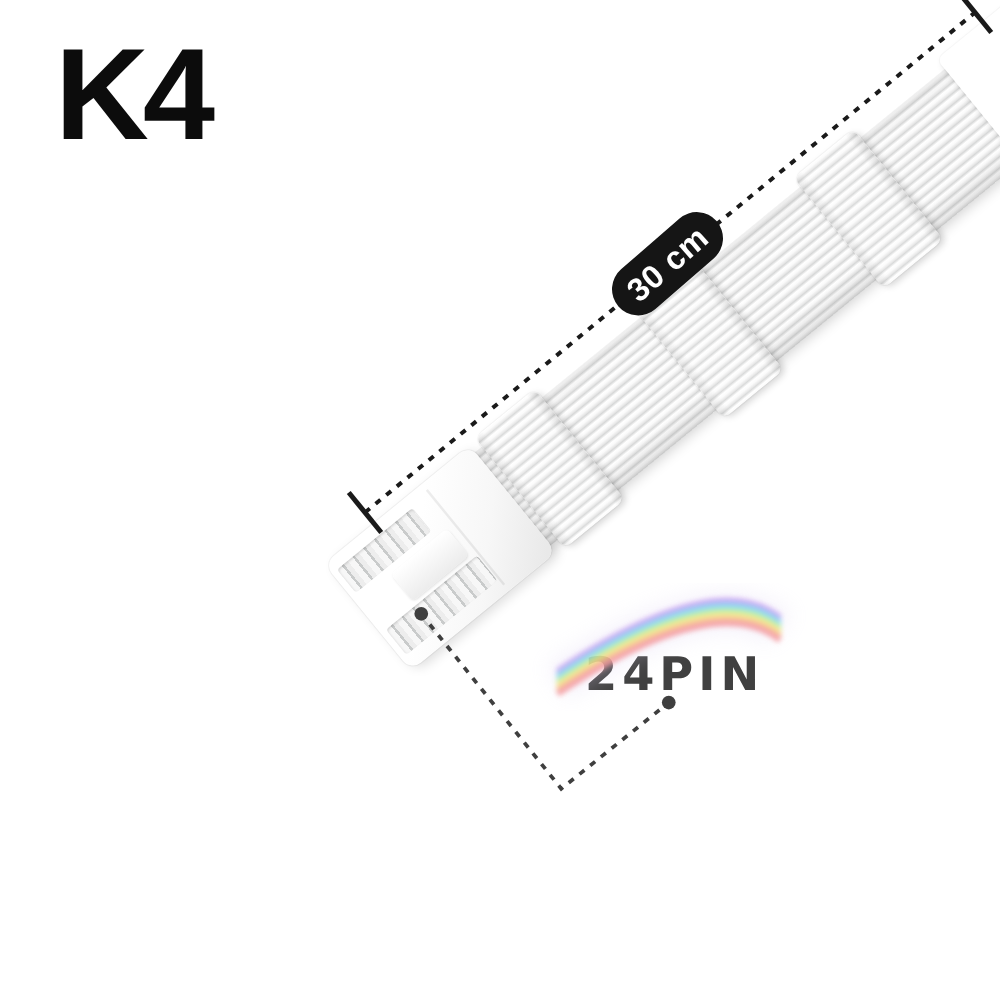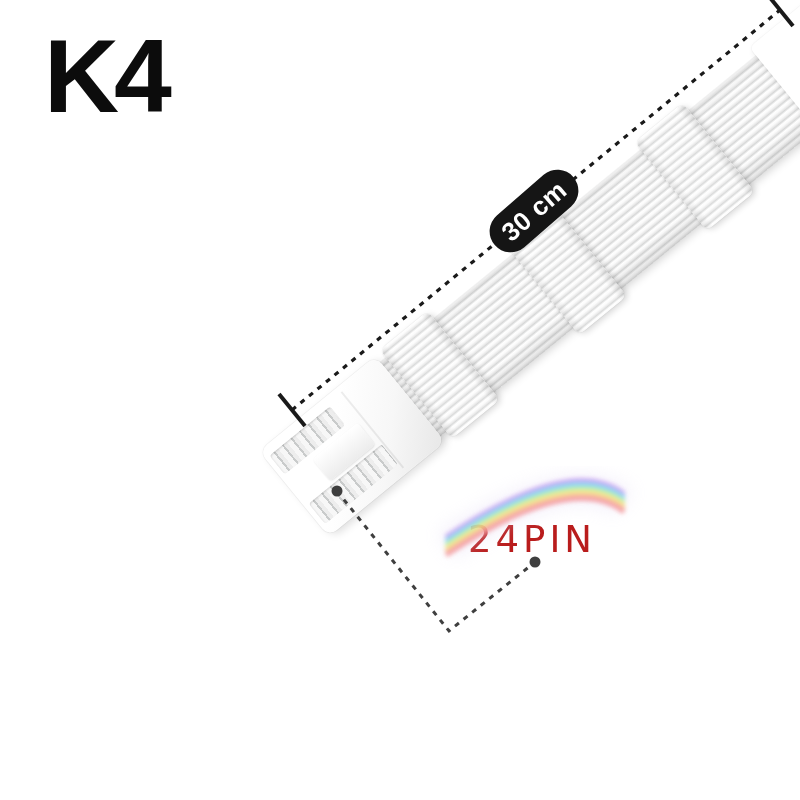--- a/index.html
+++ b/index.html
@@ -61,21 +61,21 @@
   .length-badge{
     position:absolute;left:482px;top:190px;width:104px;height:42px;border-radius:21px;
     background:#151515;color:#ffffff;
     display:flex;align-items:center;justify-content:center;
     font-size:26px;font-weight:700;letter-spacing:.5px;
     transform:rotate(-41deg);
   }
   .pin-count-label{
     position:absolute;left:468px;top:518px;
     font-family:"DejaVu Sans","Liberation Sans",sans-serif;
-    font-size:37px;font-weight:400;letter-spacing:4px;color:#b91c1c;
+    font-size:37px;font-weight:700;letter-spacing:4px;color:#404040;
   }
 </style>
 </head>
 <body>
 
 <div class="stage">
 
   <div class="variant-label">K4</div>
 
   <div class="cable-group">

